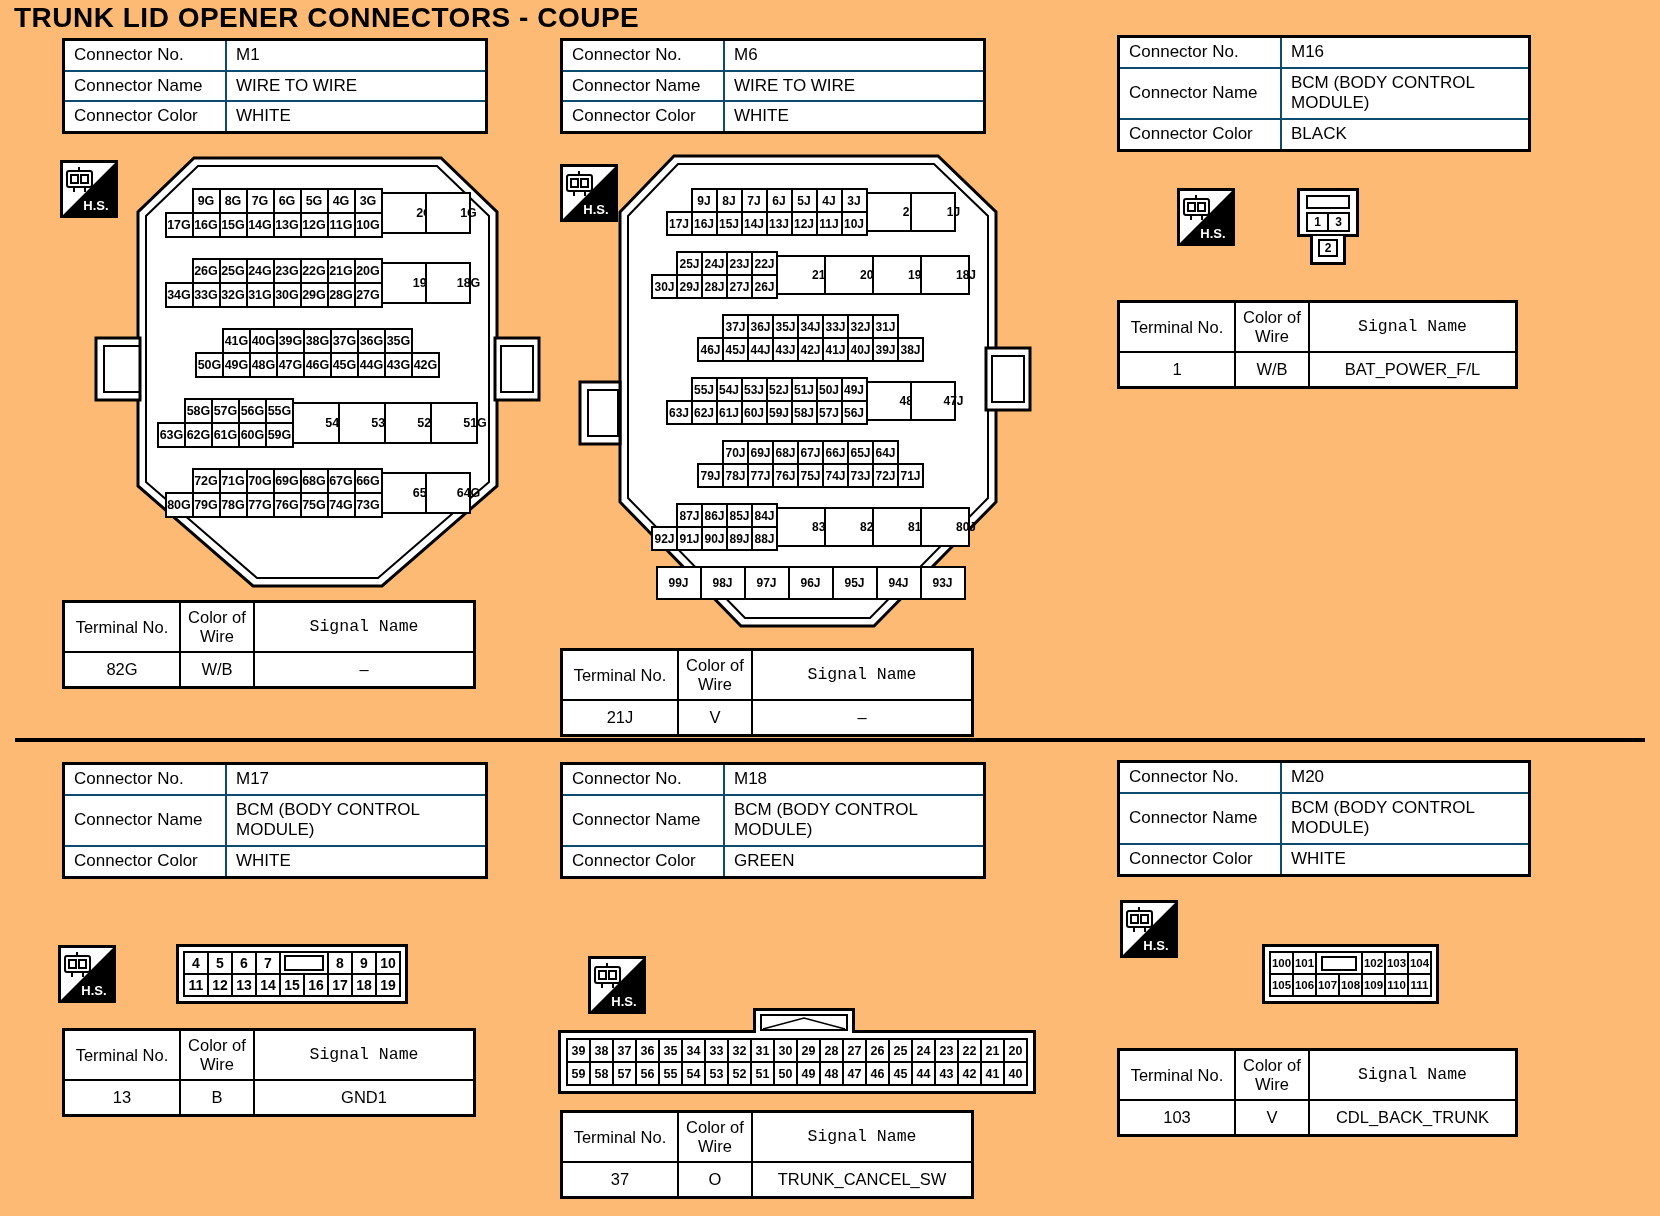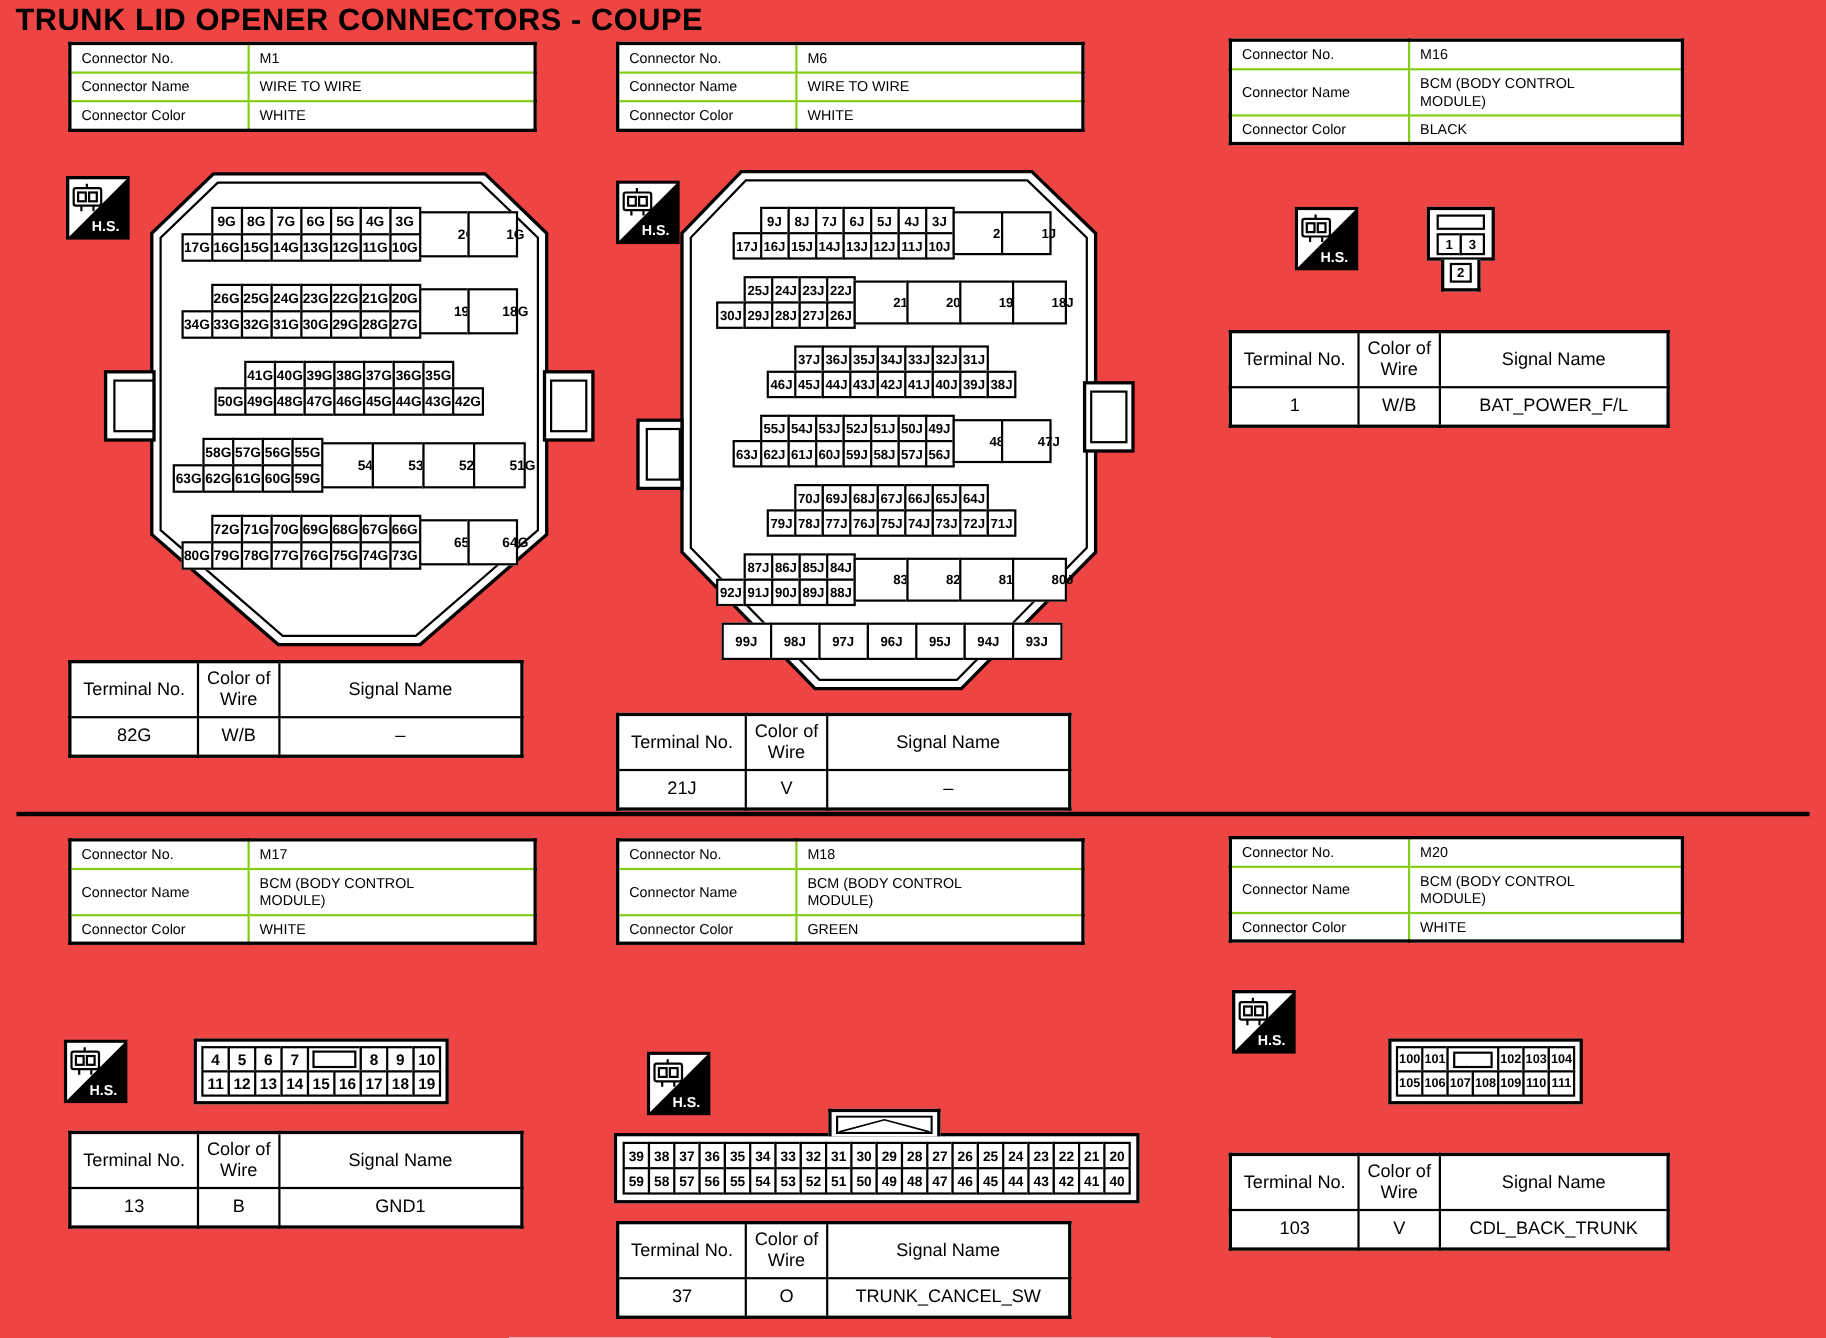--- a/index.html
+++ b/index.html
@@ -1,34 +1,34 @@
 <!DOCTYPE html>
 <html><head>
 <meta charset="utf-8">
 <style>
   html,body{margin:0;padding:0;background:#fff;}
-  #page{position:relative;width:1660px;height:1216px;background:#ef4444;
+  #page{position:relative;width:1660px;height:1216px;background:#fdba74;
         font-family:"Liberation Sans","DejaVu Sans",sans-serif;color:#000;overflow:hidden;}
   .abs{position:absolute;}
   #title{left:14px;top:2px;font-size:28px;font-weight:bold;letter-spacing:0.5px;white-space:nowrap;}
 
   
   table.info{border-collapse:collapse;background:#fff;}
-  table.info td{border:2px solid #84cc16;font-size:13px;padding:4px 9px;vertical-align:middle;line-height:1.22;}
+  table.info td{border:2px solid #0c4a6e;font-size:17px;padding:4px 9px;vertical-align:middle;line-height:1.22;}
   table.info{border:3px solid #000;}
   table.info td.lbl{width:142px;white-space:nowrap;}
   table.info td.val{width:240px;white-space:pre-line;}
   table.info.narrow td.val{width:228px;}
 
   
   table.term{border-collapse:collapse;table-layout:fixed;background:#fff;border:3px solid #000;}
   table.term td{border:2px solid #000;text-align:center;font-size:16.5px;line-height:1.15;}
   table.term tr.hdr td{height:46px;}
   table.term tr.row td{height:31px;}
-  td.c1{width:112px;} td.c2{width:70px;} td.c3{width:216px;}
+  td.c1{width:112px;} td.c2{width:70px;} td.c3{width:216px;font-family:Liberation Mono, monospace;}
   table.term.narrow td.c3{width:203px;}
 
   
   svg.hs{display:block;}
 
   
   .prow{display:flex;}
   .pcell{box-sizing:border-box;border:2px solid #000;background:#fff;display:flex;
          align-items:center;justify-content:center;font-weight:bold;
          width:var(--cw,27px);height:var(--ch,25px);font-size:var(--pf,12px);flex:none;}

